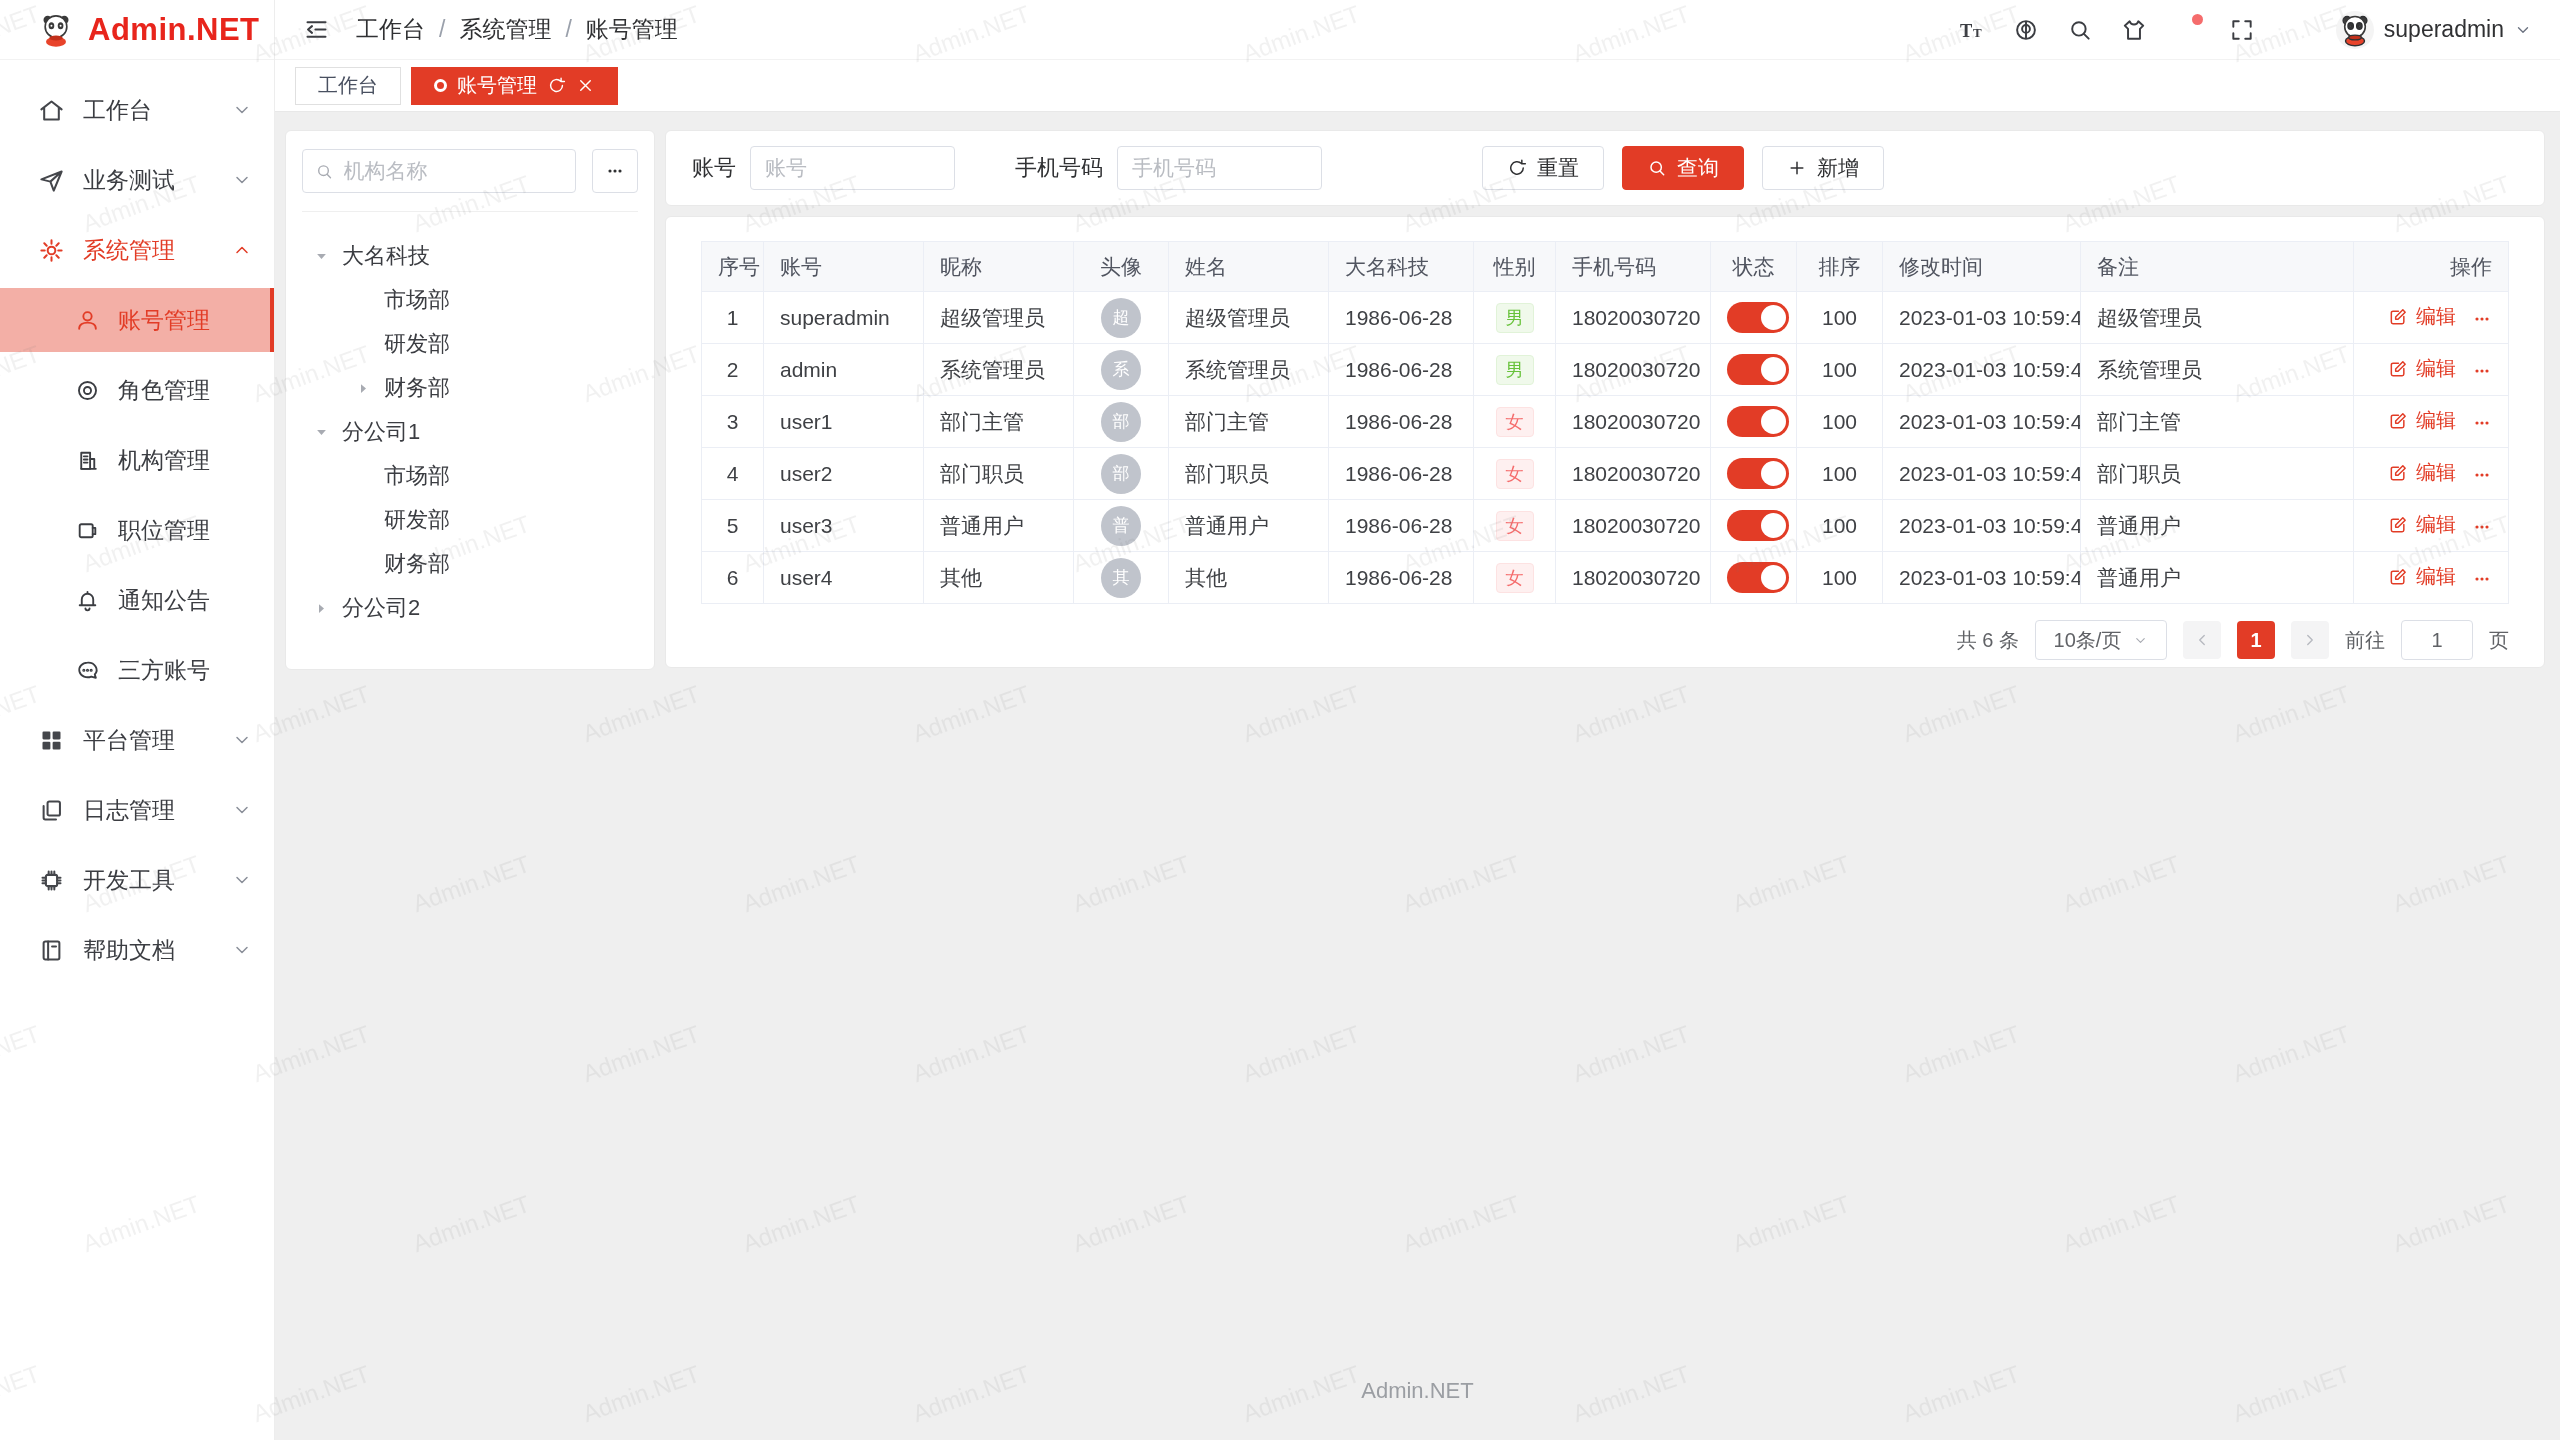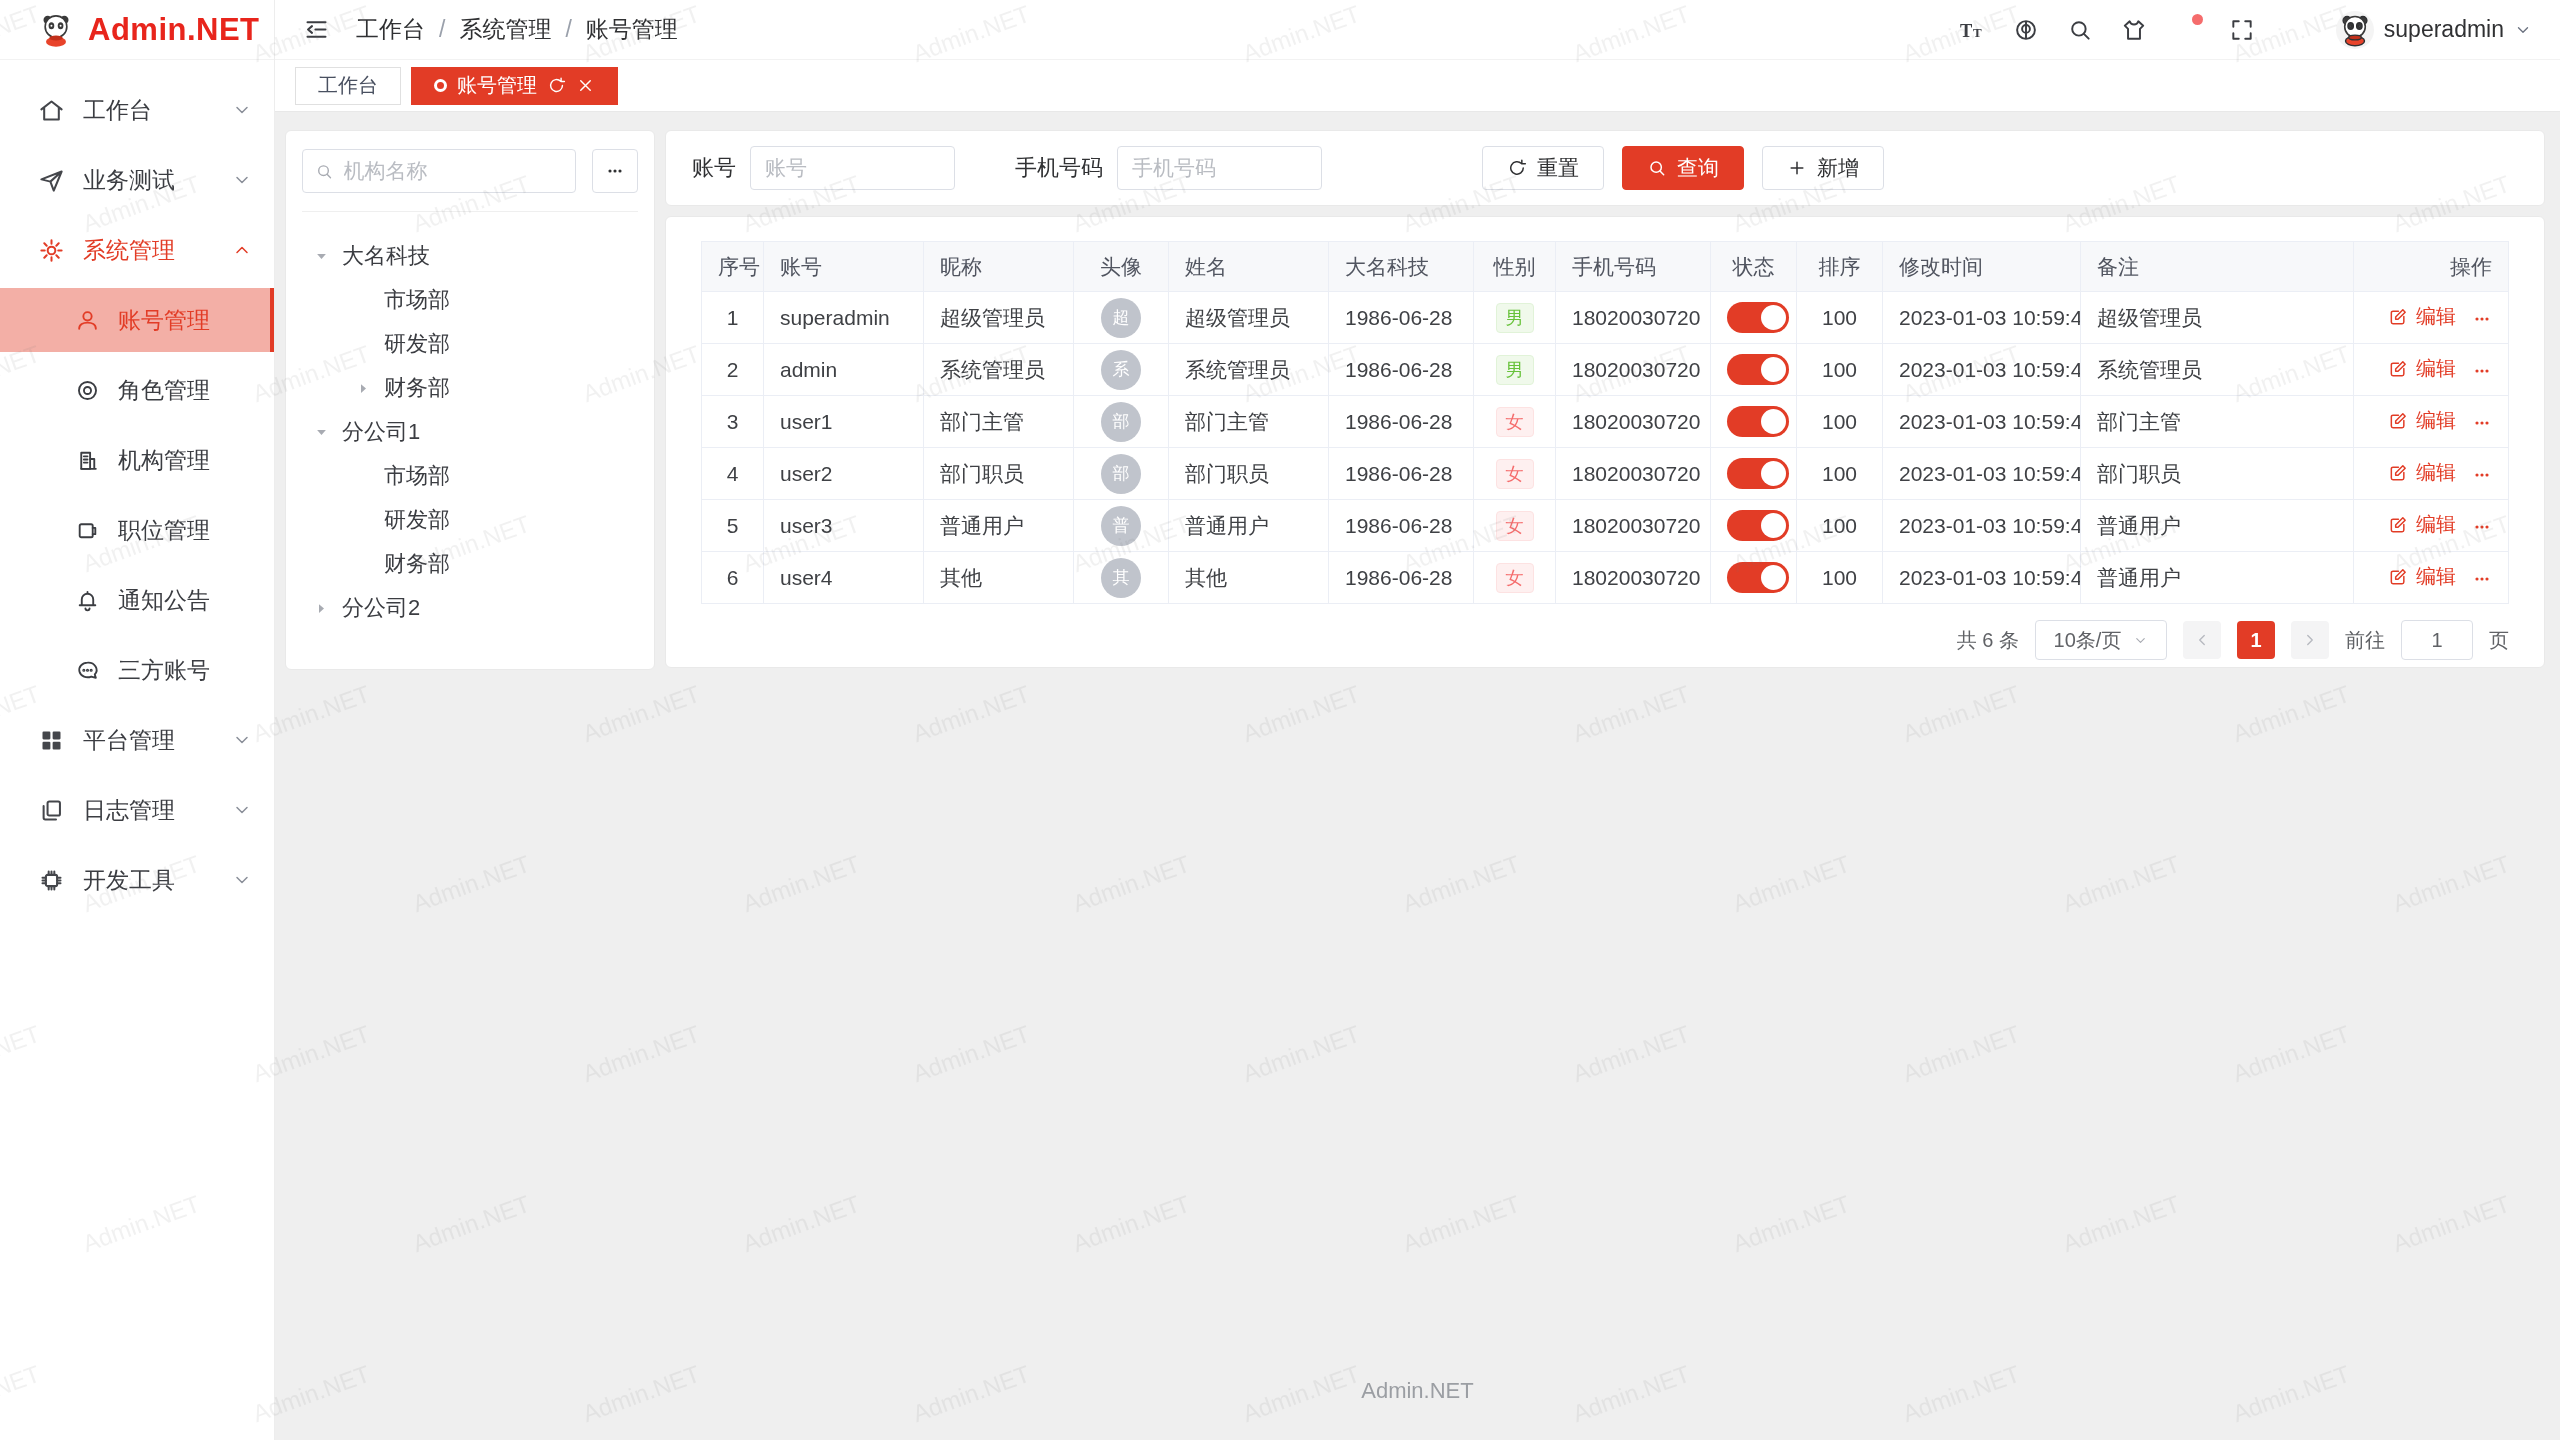--- a/index.html
+++ b/index.html
@@ -326,20 +326,29 @@
         <span class="mi-label">日志管理</span>
         <svg class="ic mi-chev">
           <use href="#i-chevron-down"></use>
         </svg>
       </div>
       <div class="menu-item">
         <svg class="ic mi-icon">
           <use href="#i-chip"></use>
         </svg>
         <span class="mi-label">开发工具</span>
+        <svg class="ic mi-chev">
+          <use href="#i-chevron-down"></use>
+        </svg>
+      </div>
+      <div class="menu-item">
+        <svg class="ic mi-icon">
+          <use href="#i-book"></use>
+        </svg>
+        <span class="mi-label">帮助文档</span>
         <svg class="ic mi-chev">
           <use href="#i-chevron-down"></use>
         </svg>
       </div>
     </div>
 </div>
 
 <div class="topbar">
   <span class="fold-btn">
       <svg class="ic">

